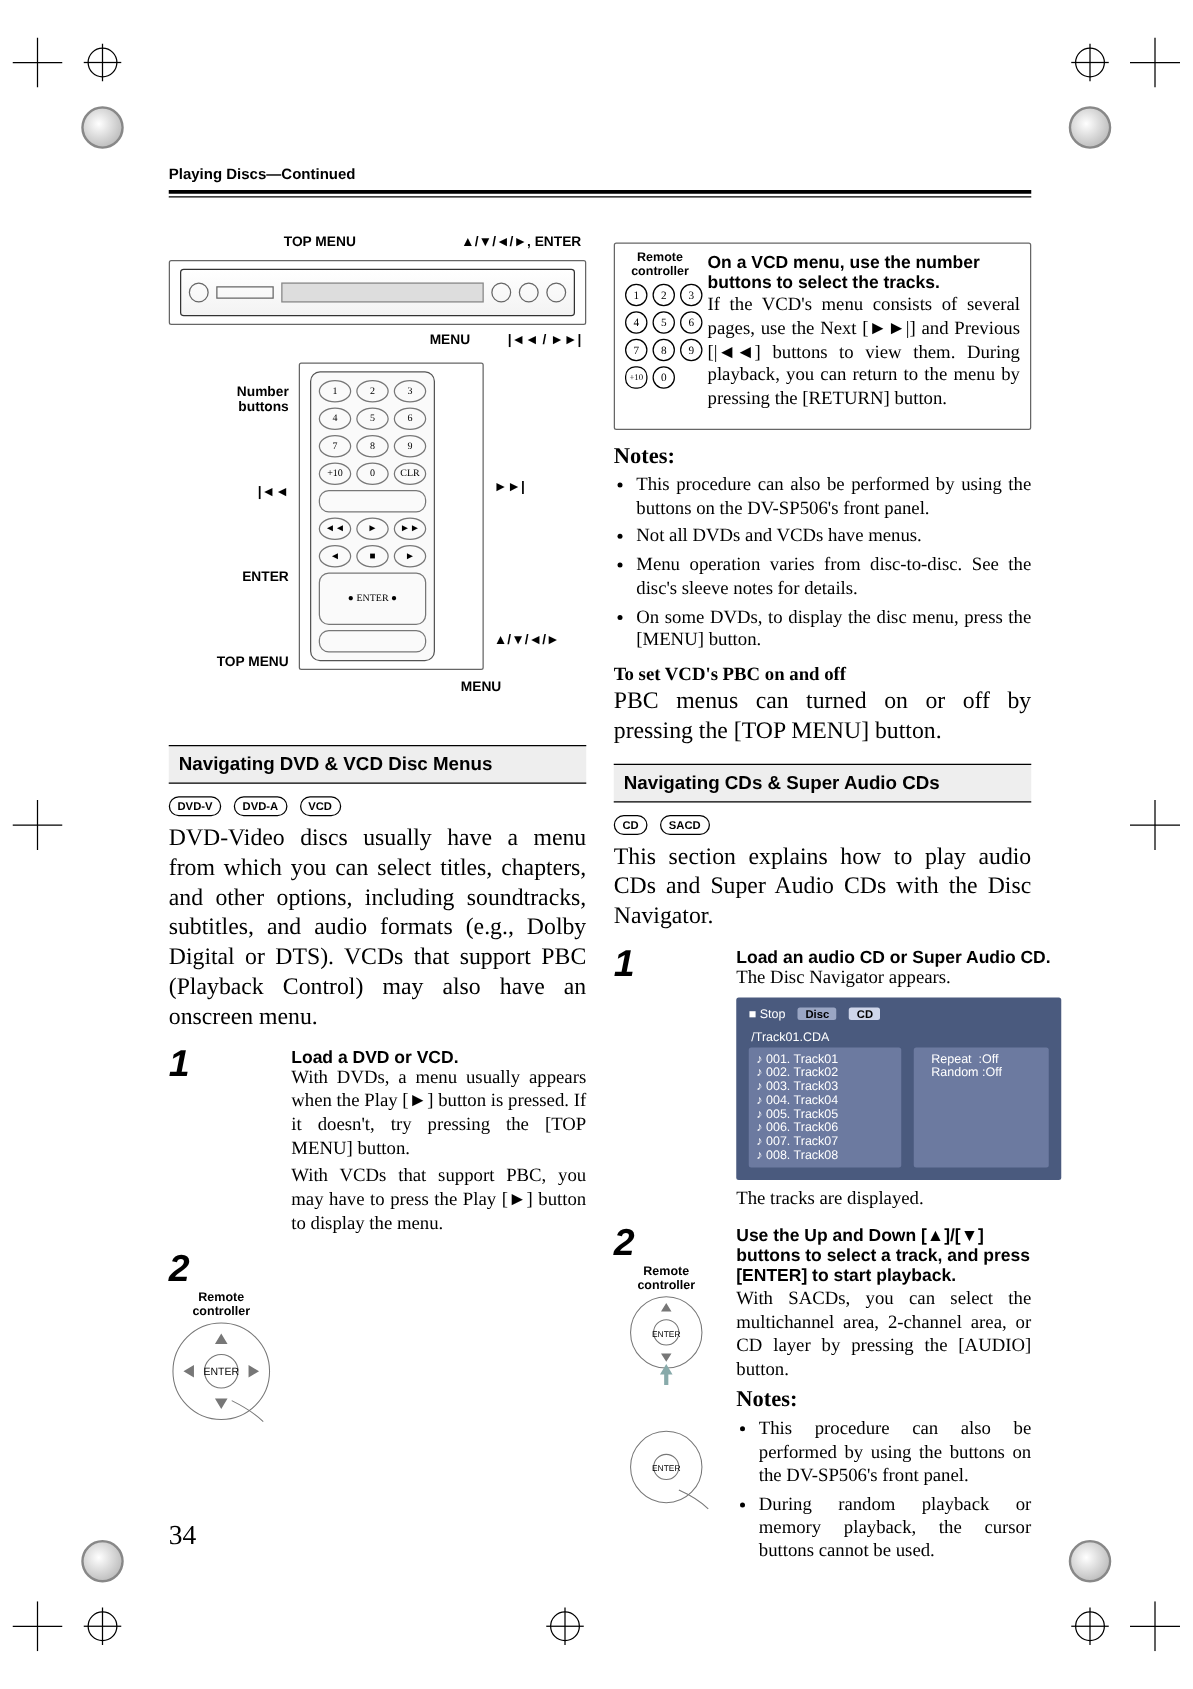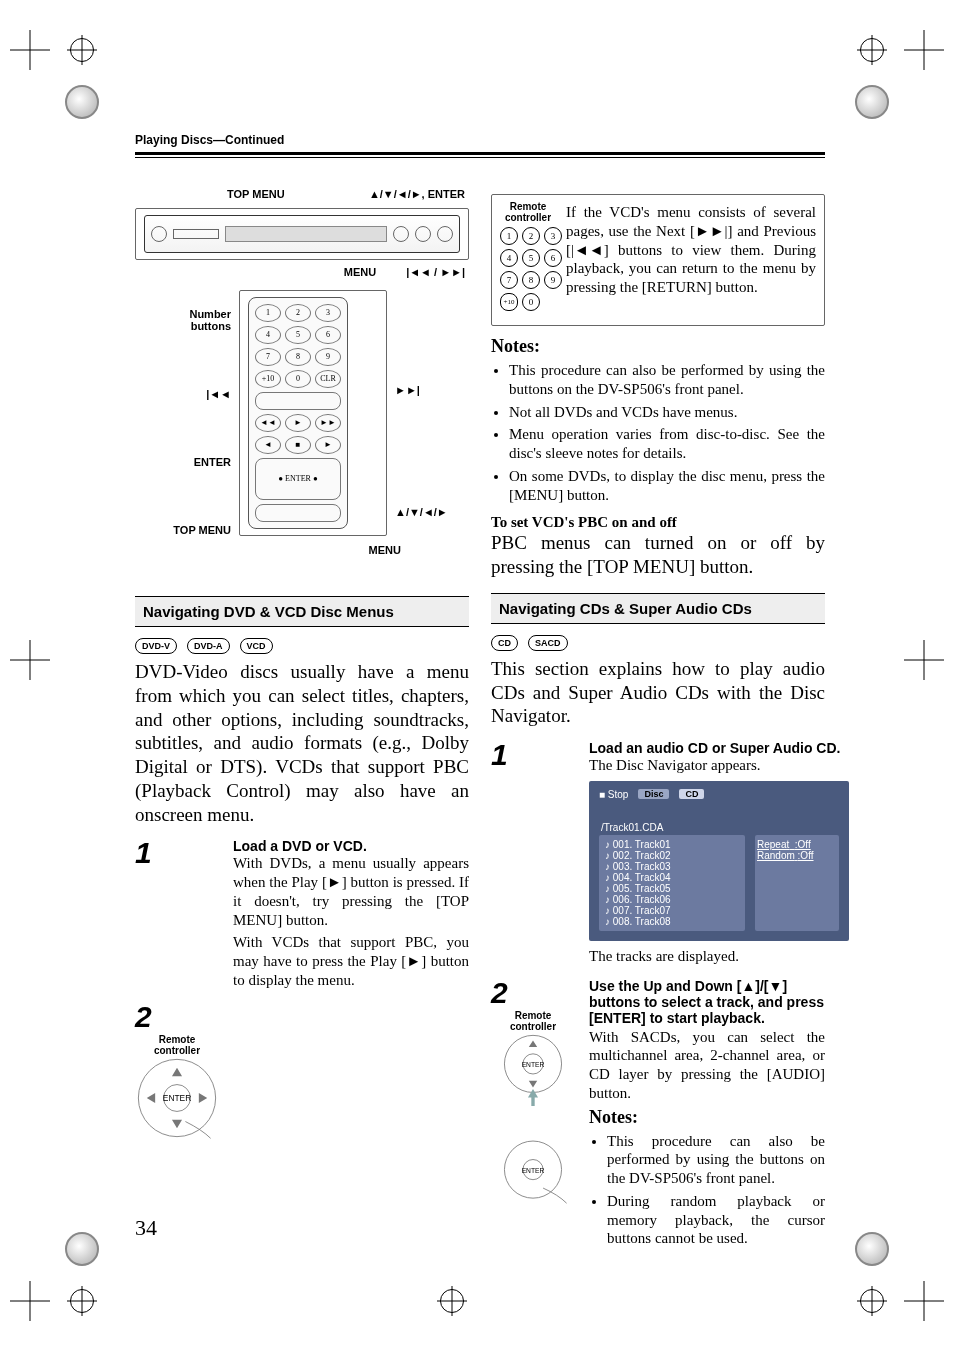--- a/index.html
+++ b/index.html
@@ -61,26 +61,26 @@
   .remote-label { font-family: Arial, Helvetica, sans-serif; font-weight: bold; font-size: 10px; text-align: center; line-height: 1.1; }
   .keypad { display: grid; grid-template-columns: repeat(3, 18px); grid-auto-rows: 18px; gap: 4px; }
   .keypad .btn { border: 1px solid #000; border-radius: 50%; font-size: 9px; text-align: center; line-height: 16px; }
   .keypad .plus10 { border-radius: 8px; font-size: 7px; }
 
   .nav-screen {
     background: #4a5a7e; color: #fff; font-family: Arial, Helvetica, sans-serif;
     font-size: 10px; padding: 8px 10px 10px 10px; border-radius: 2px; margin: 6px 0;
     width: 240px;
   }
-  .nav-screen .top { display: flex; gap: 10px; align-items: center; margin-bottom: 22px; }
+  .nav-screen .top { display: flex; gap: 10px; align-items: center; margin-bottom: 8px; }
   .nav-screen .chip { background: #9aa6c4; color: #000; padding: 0 6px; border-radius: 2px; font-weight: bold; font-size: 9px; }
   .nav-screen .body { display: flex; gap: 10px; }
   .nav-screen .tracks { background: #6c7aa0; padding: 4px 6px; border-radius: 2px; flex: 1; }
   .nav-screen .tracks .ln { white-space: nowrap; }
-  .nav-screen .side { background: #6c7aa0; padding: 4px 2px; border-radius: 2px; width: 80px; text-decoration: underline; }
+  .nav-screen .side { background: #6c7aa0; padding: 4px 14px; border-radius: 2px; width: 80px; }
   .nav-screen .path { margin: 0 0 2px 2px; }
 
   .page-num {
     position: absolute; left: 135px; top: 1215px;
     font-size: 22px;
   }
 
   
   .reg { position: absolute; width: 40px; height: 40px; }
   .reg svg { width: 100%; height: 100%; }
@@ -288,20 +288,21 @@
               <div class="btn">5</div>
               <div class="btn">6</div>
               <div class="btn">7</div>
               <div class="btn">8</div>
               <div class="btn">9</div>
               <div class="btn plus10">+10</div>
               <div class="btn">0</div>
             </div>
           </div>
           <div style="flex:1;">
+            <div class="step-heading">On a VCD menu, use the number buttons to select the tracks.</div>
             <div class="step-body" style="margin-top:2px;">If the VCD's menu consists of several pages, use the Next [►►|] and Previous [|◄◄] buttons to view them. During playback, you can return to the menu by pressing the [RETURN] button.</div>
           </div>
         </div>
       </div>
 
       <div class="notes-hd">Notes:</div>
       <ul class="notes">
         <li>This procedure can also be performed by using the buttons on the DV-SP506's front panel.</li>
         <li>Not all DVDs and VCDs have menus.</li>
         <li>Menu operation varies from disc-to-disc. See the disc's sleeve notes for details.</li>

